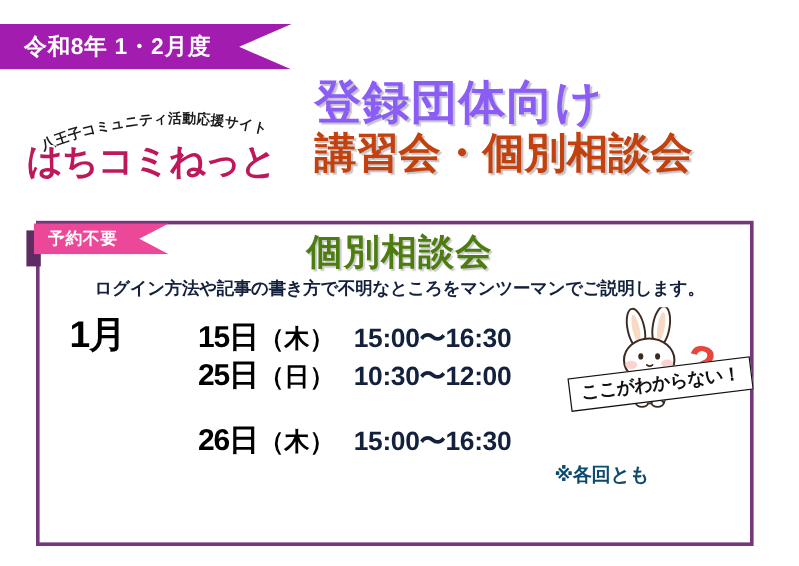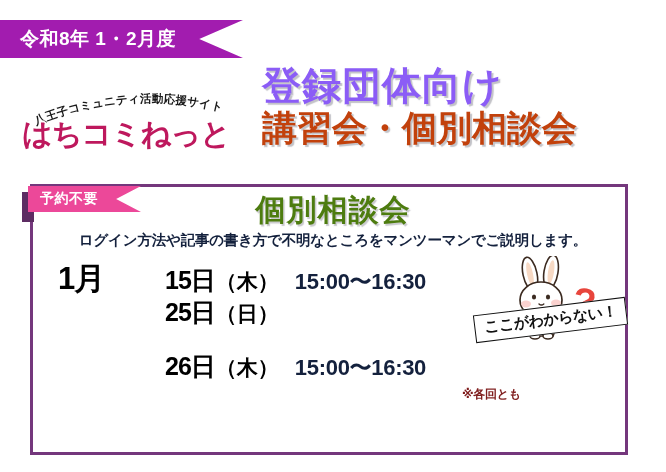--- a/index.html
+++ b/index.html
@@ -251,23 +251,23 @@
     color: #111111;
     white-space: nowrap;
     letter-spacing: -0.5px;
   }
 
   
   .footnote {
     position: absolute;
     left: 462px;
     top: 386px;
-    font-size: 12px;
-    font-weight: bold;
-    color: #7f1d1d;
+    font-size: 16px;
+    font-weight: bold;
+    color: #0c4a6e;
     line-height: 1.42;
     letter-spacing: -0.3px;
     white-space: nowrap;
   }
   .footnote-line2 { padding-left: 14px; }
 </style>
 </head>
 <body>
 
 <div id="stage">
@@ -312,20 +312,21 @@
       <div class="sched-row">
         <span class="sched-month">1月</span>
         <span class="sched-day">15日</span>
         <span class="sched-dow">（木）</span>
         <span class="sched-time">15:00〜16:30</span>
       </div>
       <div class="sched-row">
         <span class="sched-month"></span>
         <span class="sched-day">25日</span>
         <span class="sched-dow">（日）</span>
+        <span class="sched-time">10:30〜12:00</span>
       </div>
     </div>
 
     <div class="sched-group">
       <div class="sched-row">
         <span class="sched-month"></span>
         <span class="sched-day">26日</span>
         <span class="sched-dow">（木）</span>
         <span class="sched-time">15:00〜16:30</span>
       </div>

